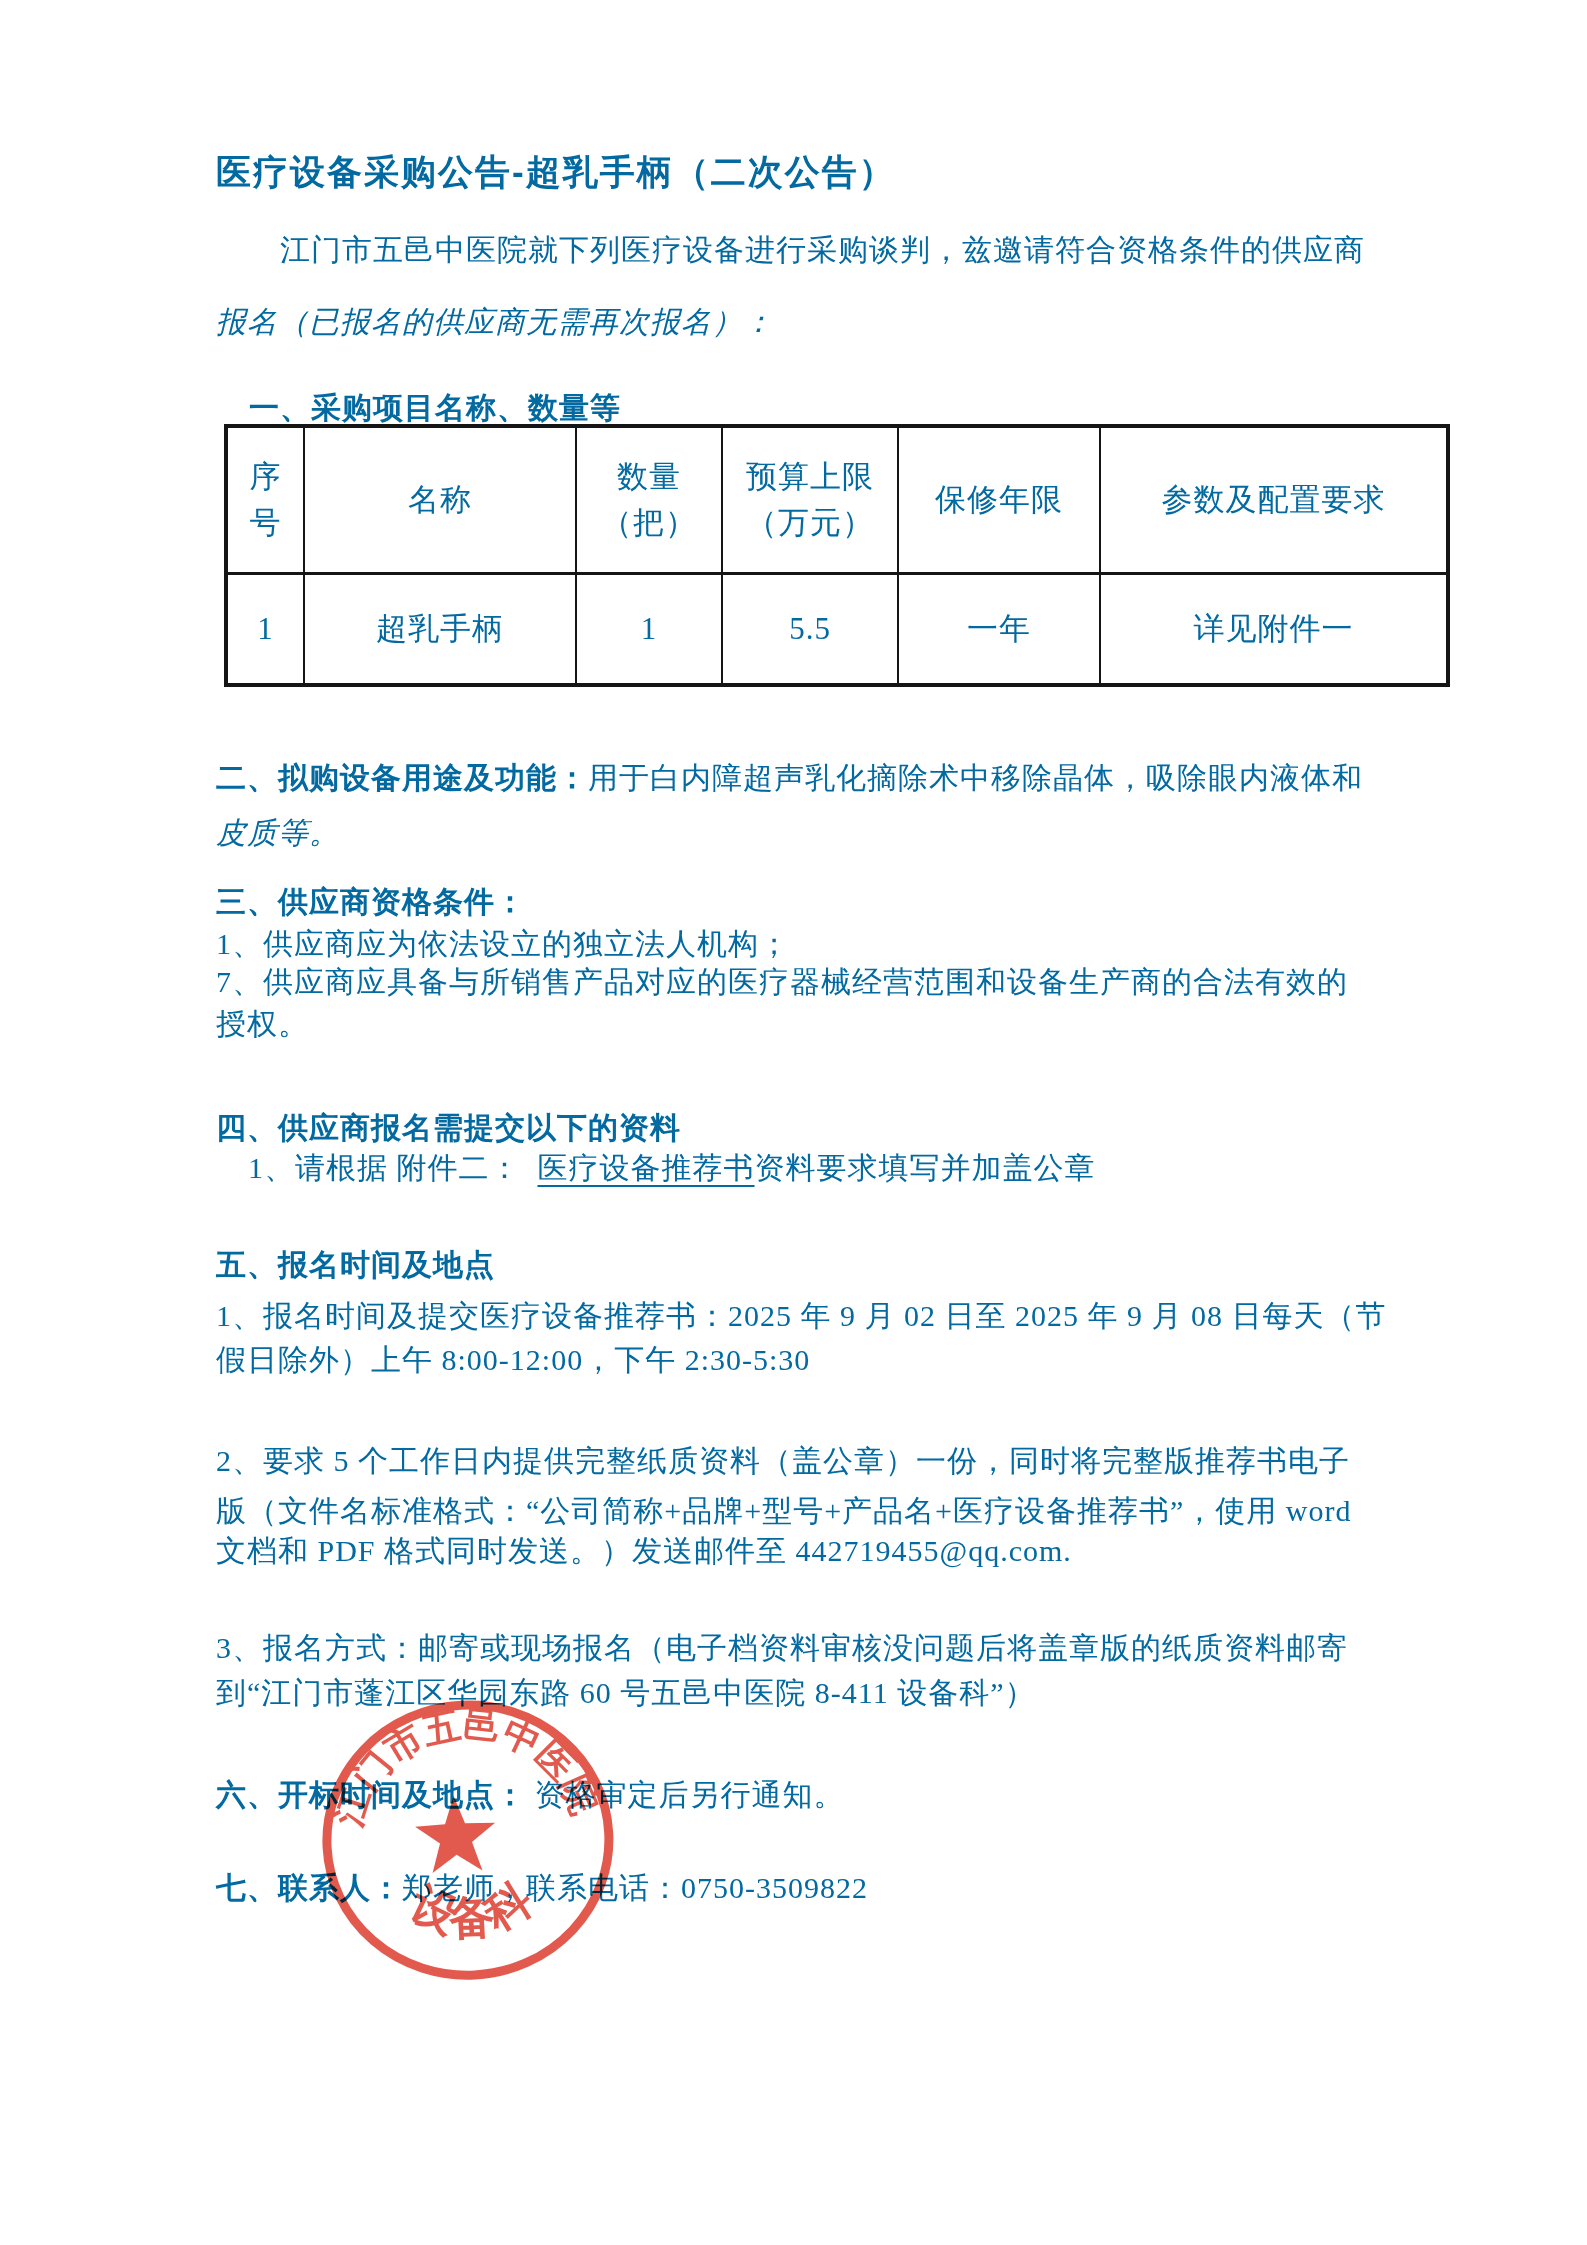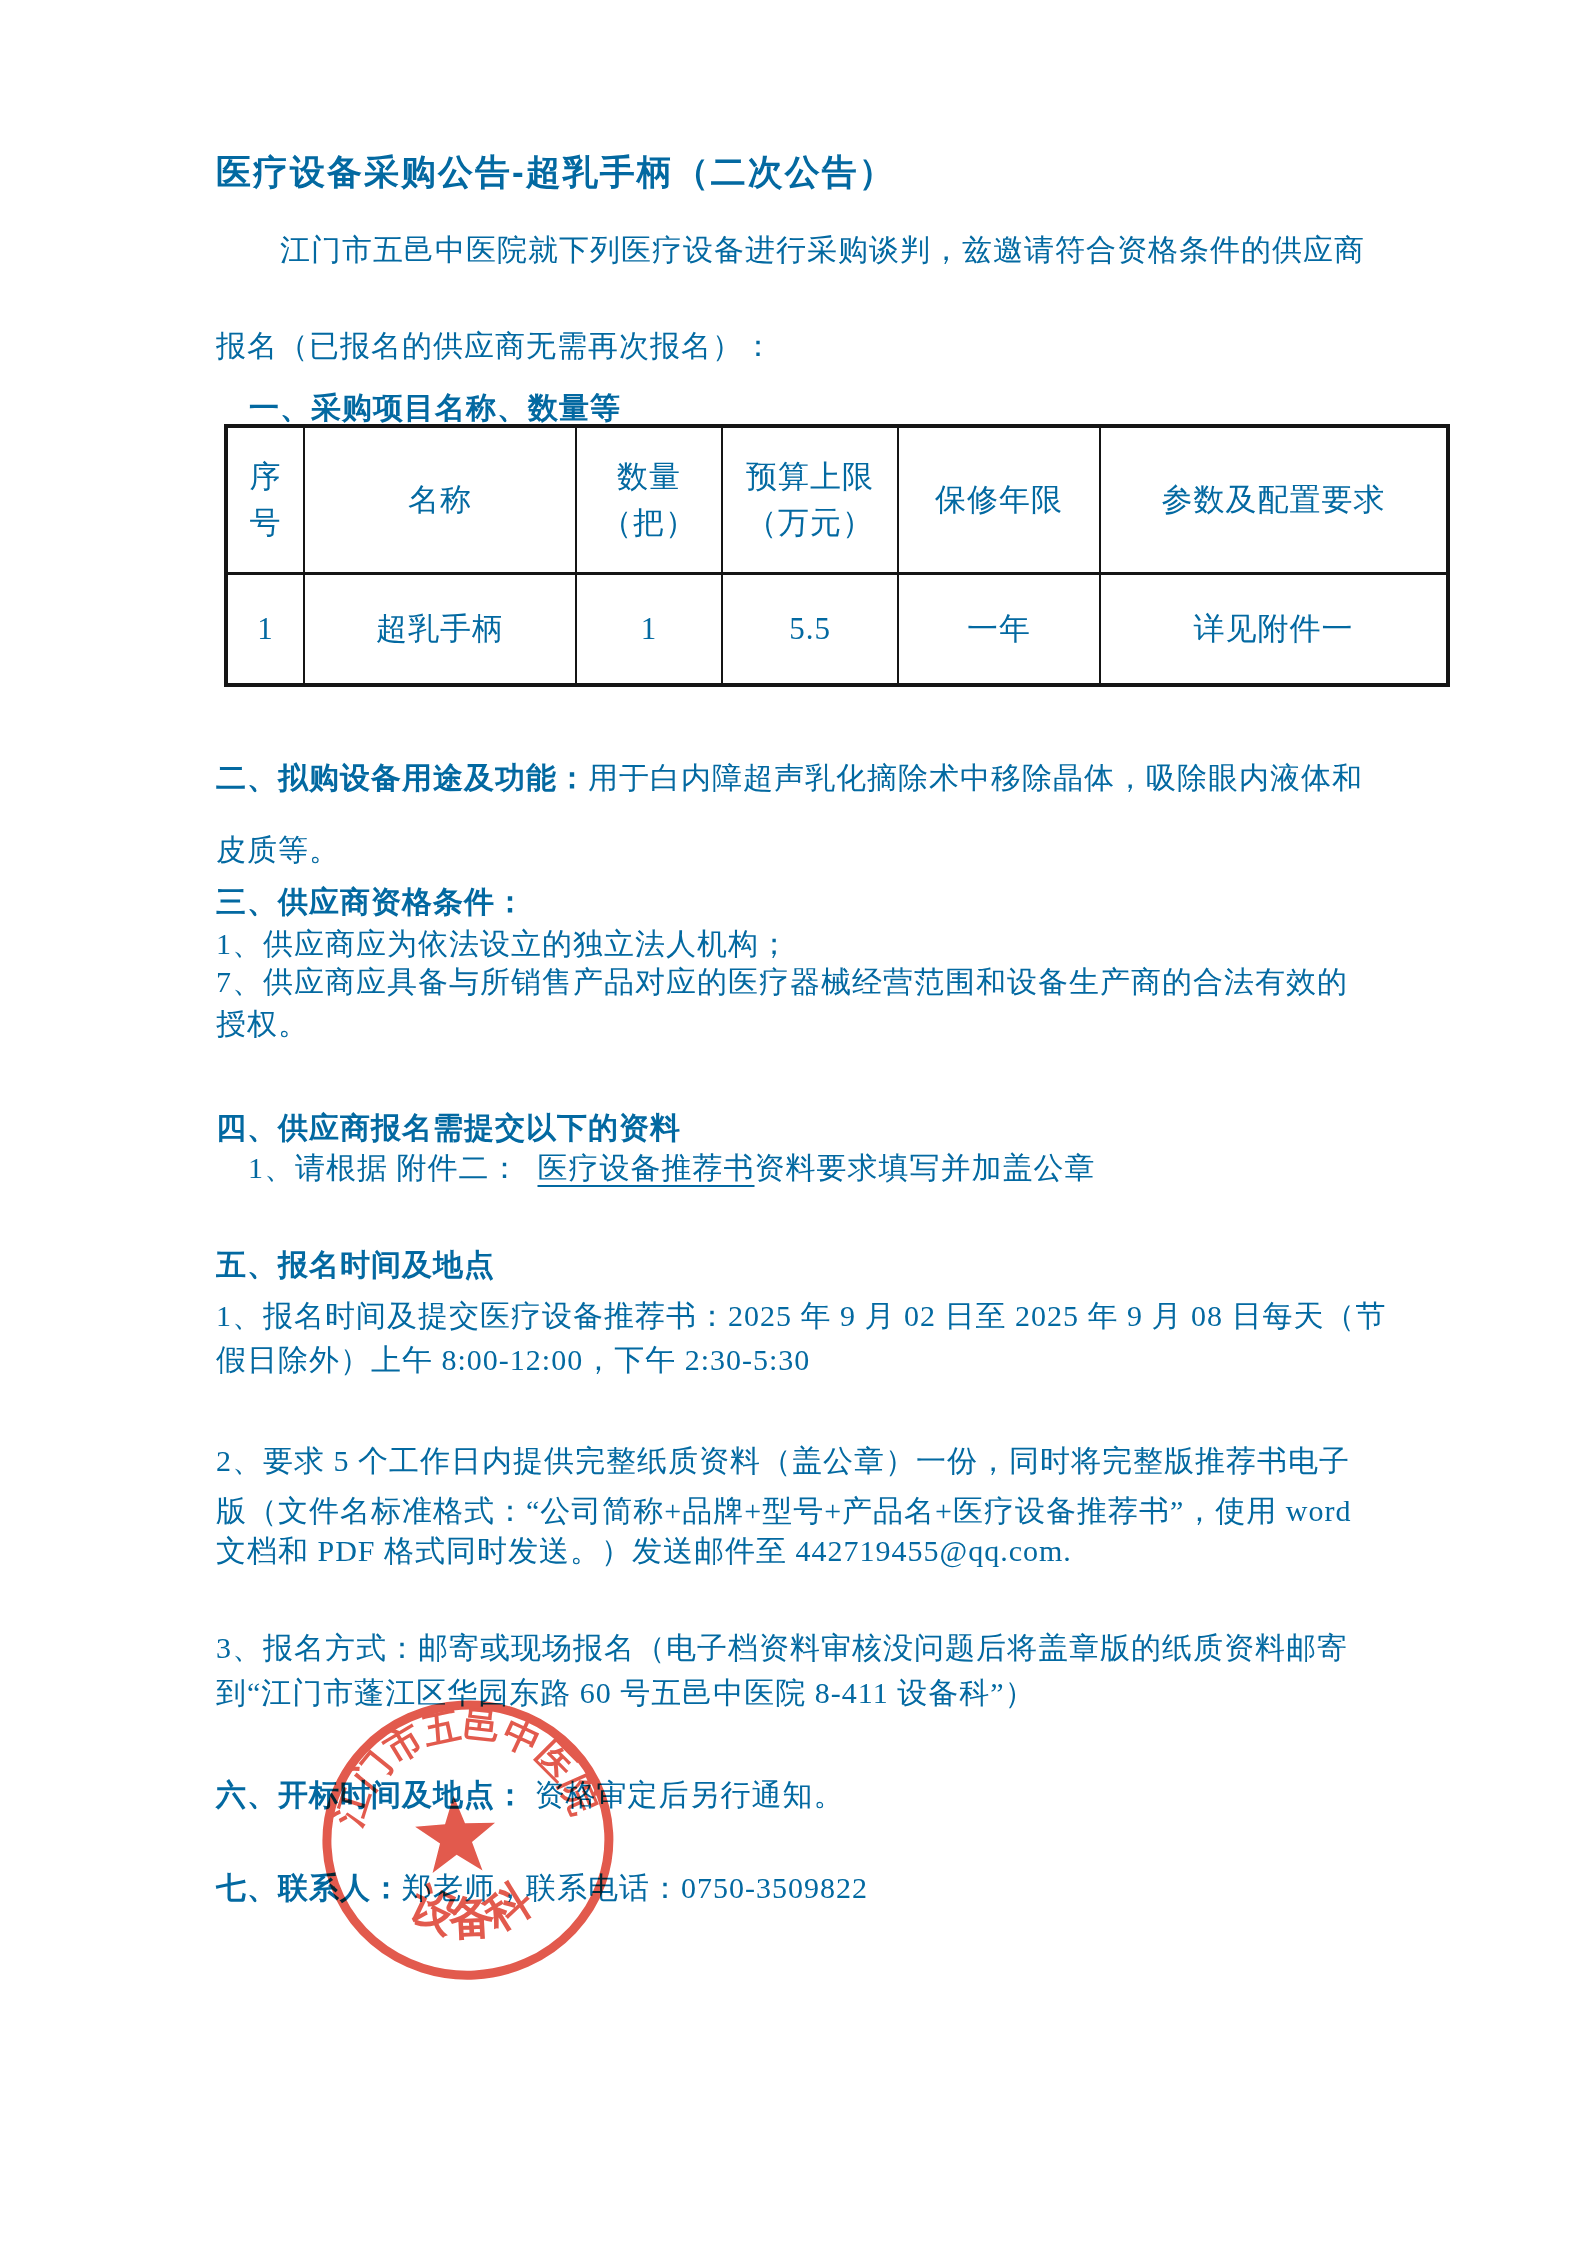--- a/index.html
+++ b/index.html
@@ -65,21 +65,21 @@
   }
 </style>
 </head>
 <body>
 
 <div class="page">
 
   <div class="line title" style="top:150px;">医疗设备采购公告-超乳手柄（二次公告）</div>
 
   <div class="line indent2" style="top:228px;">江门市五邑中医院就下列医疗设备进行采购谈判，兹邀请符合资格条件的供应商</div>
-  <div class="line" style="top:324px;">报名（已报名的供应商无需再次报名）：</div>
+  <div class="line" style="top:300px;font-style:italic;">报名（已报名的供应商无需再次报名）：</div>
 
   <div class="line bold" style="top:386px;margin-left:33px;">一、采购项目名称、数量等</div>
 
   <table class="doc">
     <colgroup>
       <col style="width:78px">
         <col style="width:272px">
         <col style="width:146px">
       <col style="width:176px">
         <col style="width:202px">
@@ -114,21 +114,21 @@
         <td>超乳手柄</td>
         <td>1</td>
         <td>5.5</td>
         <td>一年</td>
         <td>详见附件一</td>
       </tr>
     </tbody>
   </table>
 
   <div class="line" style="top:756px;"><span class="bold">二、拟购设备用途及功能：</span><span>用于白内障超声乳化摘除术中移除晶体，吸除眼内液体和</span></div>
-  <div class="line" style="top:828px;">皮质等。</div>
+  <div class="line" style="top:811px;font-style:italic;">皮质等。</div>
 
   <div class="line bold" style="top:880px;">三、供应商资格条件：</div>
   <div class="line" style="top:922px;">1、供应商应为依法设立的独立法人机构；</div>
   <div class="line" style="top:960px;">7、供应商应具备与所销售产品对应的医疗器械经营范围和设备生产商的合法有效的</div>
   <div class="line" style="top:1002px;">授权。</div>
 
   <div class="line bold" style="top:1106px;">四、供应商报名需提交以下的资料</div>
   <div class="line indent1" style="top:1146px;"><span>1、请根据 附件二：  </span><span class="ul">医疗设备推荐书</span><span>资料要求填写并加盖公章</span></div>
 
   <div class="line bold" style="top:1243px;">五、报名时间及地点</div>

